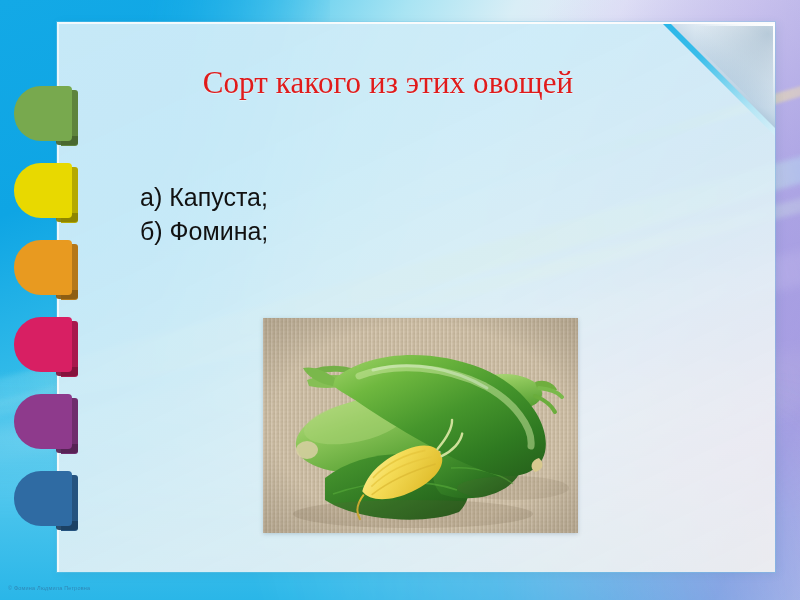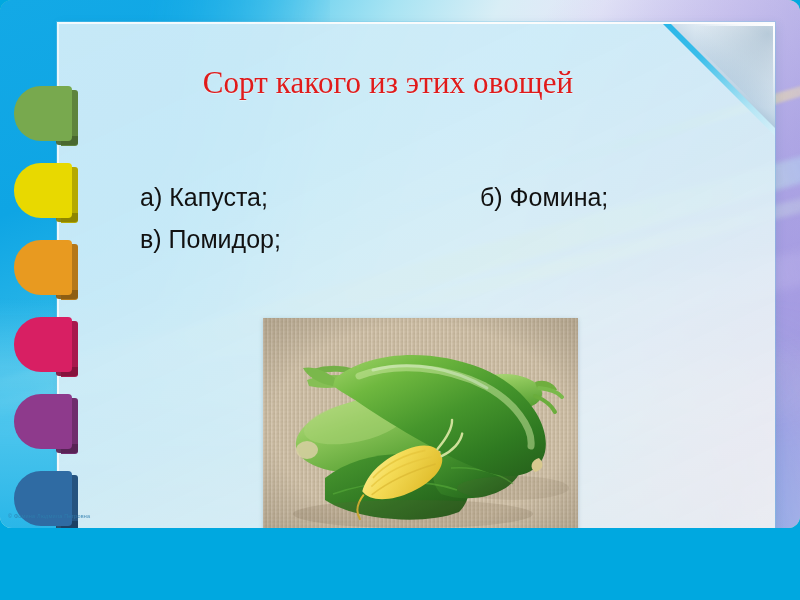--- a/index.html
+++ b/index.html
@@ -13,24 +13,23 @@
 
   body {
     font-family: "Liberation Sans", sans-serif;
     background: #00a8e0;
   }
 
   
   .slide {
     position: relative;
     width: 800px;
-    height: 528px;
+    height: 600px;
     overflow: hidden;
     background: #86efac;
-    border-radius: 12px;
   }
 
   
   .bg-base {
     position: absolute;
     inset: 0;
     background:
       linear-gradient(115deg,
         #0fa6e4 0%,
         #22b3e8 14%,
@@ -264,20 +263,21 @@
 
   .answers {
     position: absolute;
     left: 140px; top: 180px;
     width: 560px;
     z-index: 5;
   }
   .answer-row {
     display: flex;
     margin-bottom: 8px;
+    flex-direction: column;
   }
   .answer {
     font-family: "Liberation Sans", "DejaVu Sans", sans-serif;
     font-size: 25px;
     line-height: 34px;
     color: #111111;
     white-space: nowrap;
   }
   .answer.col-left  { width: 340px; }
   .answer.col-right { width: 220px; }
@@ -367,21 +367,20 @@
   <div class="title" style="color: rgb(224, 27, 27);">
     <div>Сорт какого из этих овощей</div>
   </div>
 
   <div class="answers">
     <div class="answer-row">
       <div class="answer col-left">а) Капуста;</div>
       <div class="answer col-right">б) Фомина;</div>
     </div>
     <div class="answer-row">
-      <div class="answer col-left">в) Помидор;</div>
     </div>
   </div>
 
   <div class="photo">
     <svg viewBox="0 0 315 215" preserveAspectRatio="none">
       <defs>
         <linearGradient id="burlapG" x1="0" y1="0" x2="1" y2="1">
           <stop offset="0%" stop-color="#d8cbb4"></stop>
           <stop offset="45%" stop-color="#cbbda5"></stop>
           <stop offset="100%" stop-color="#bcac92"></stop>

